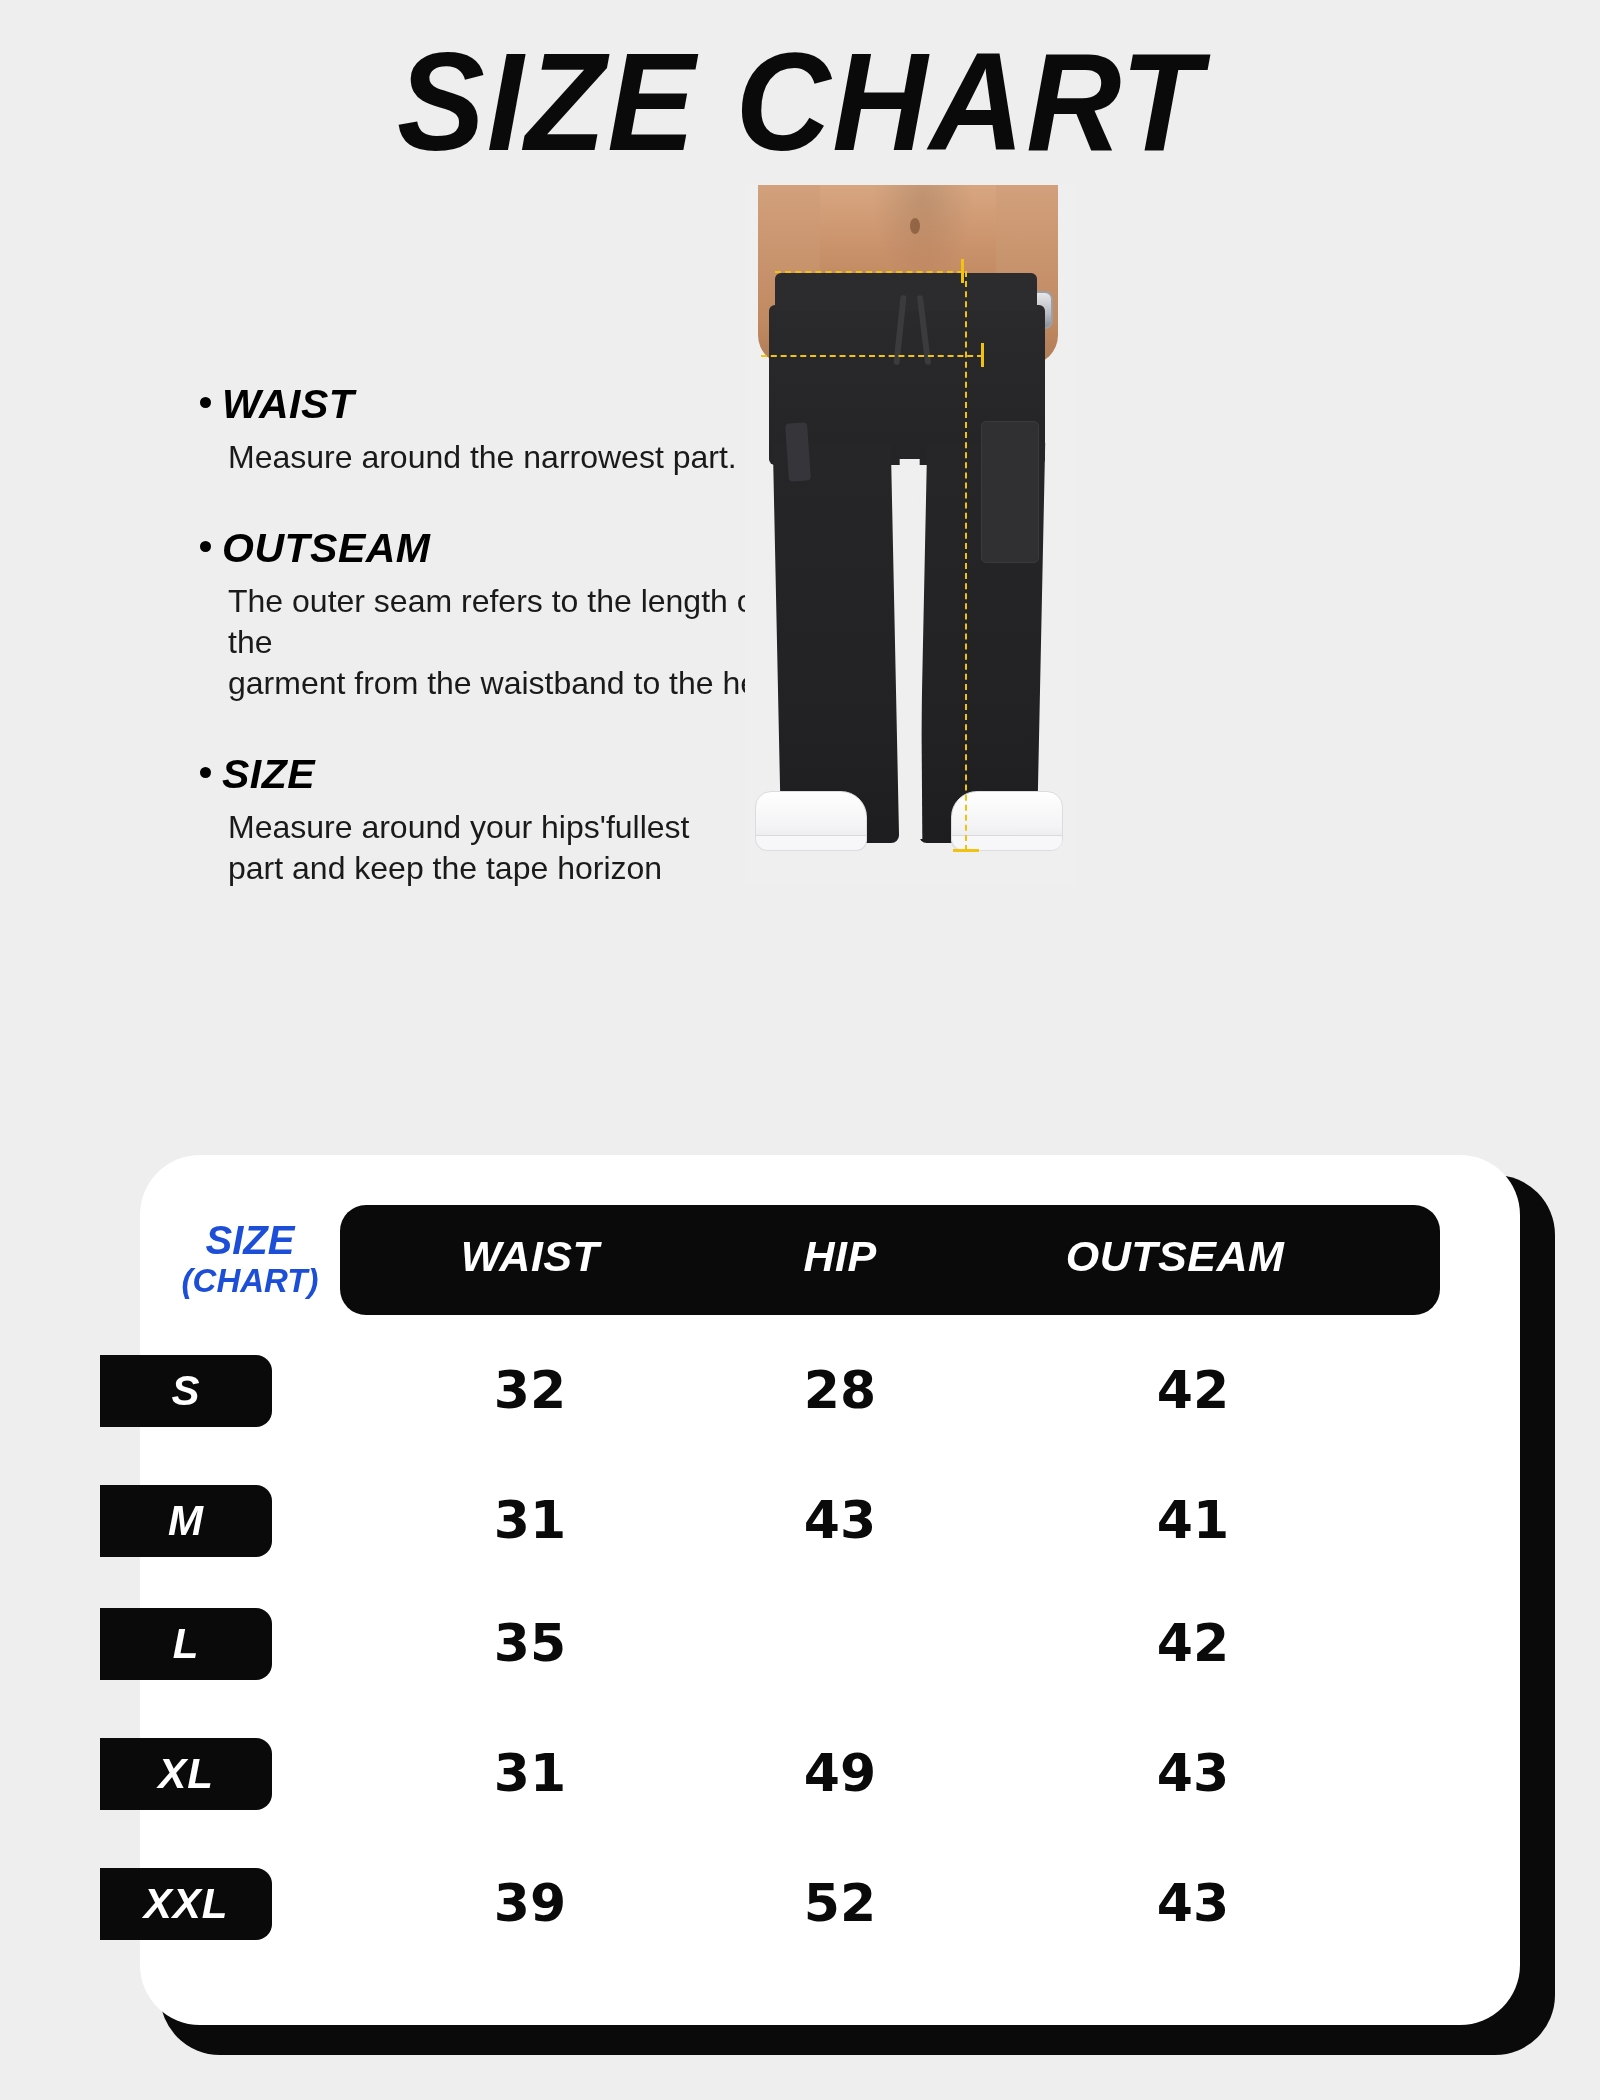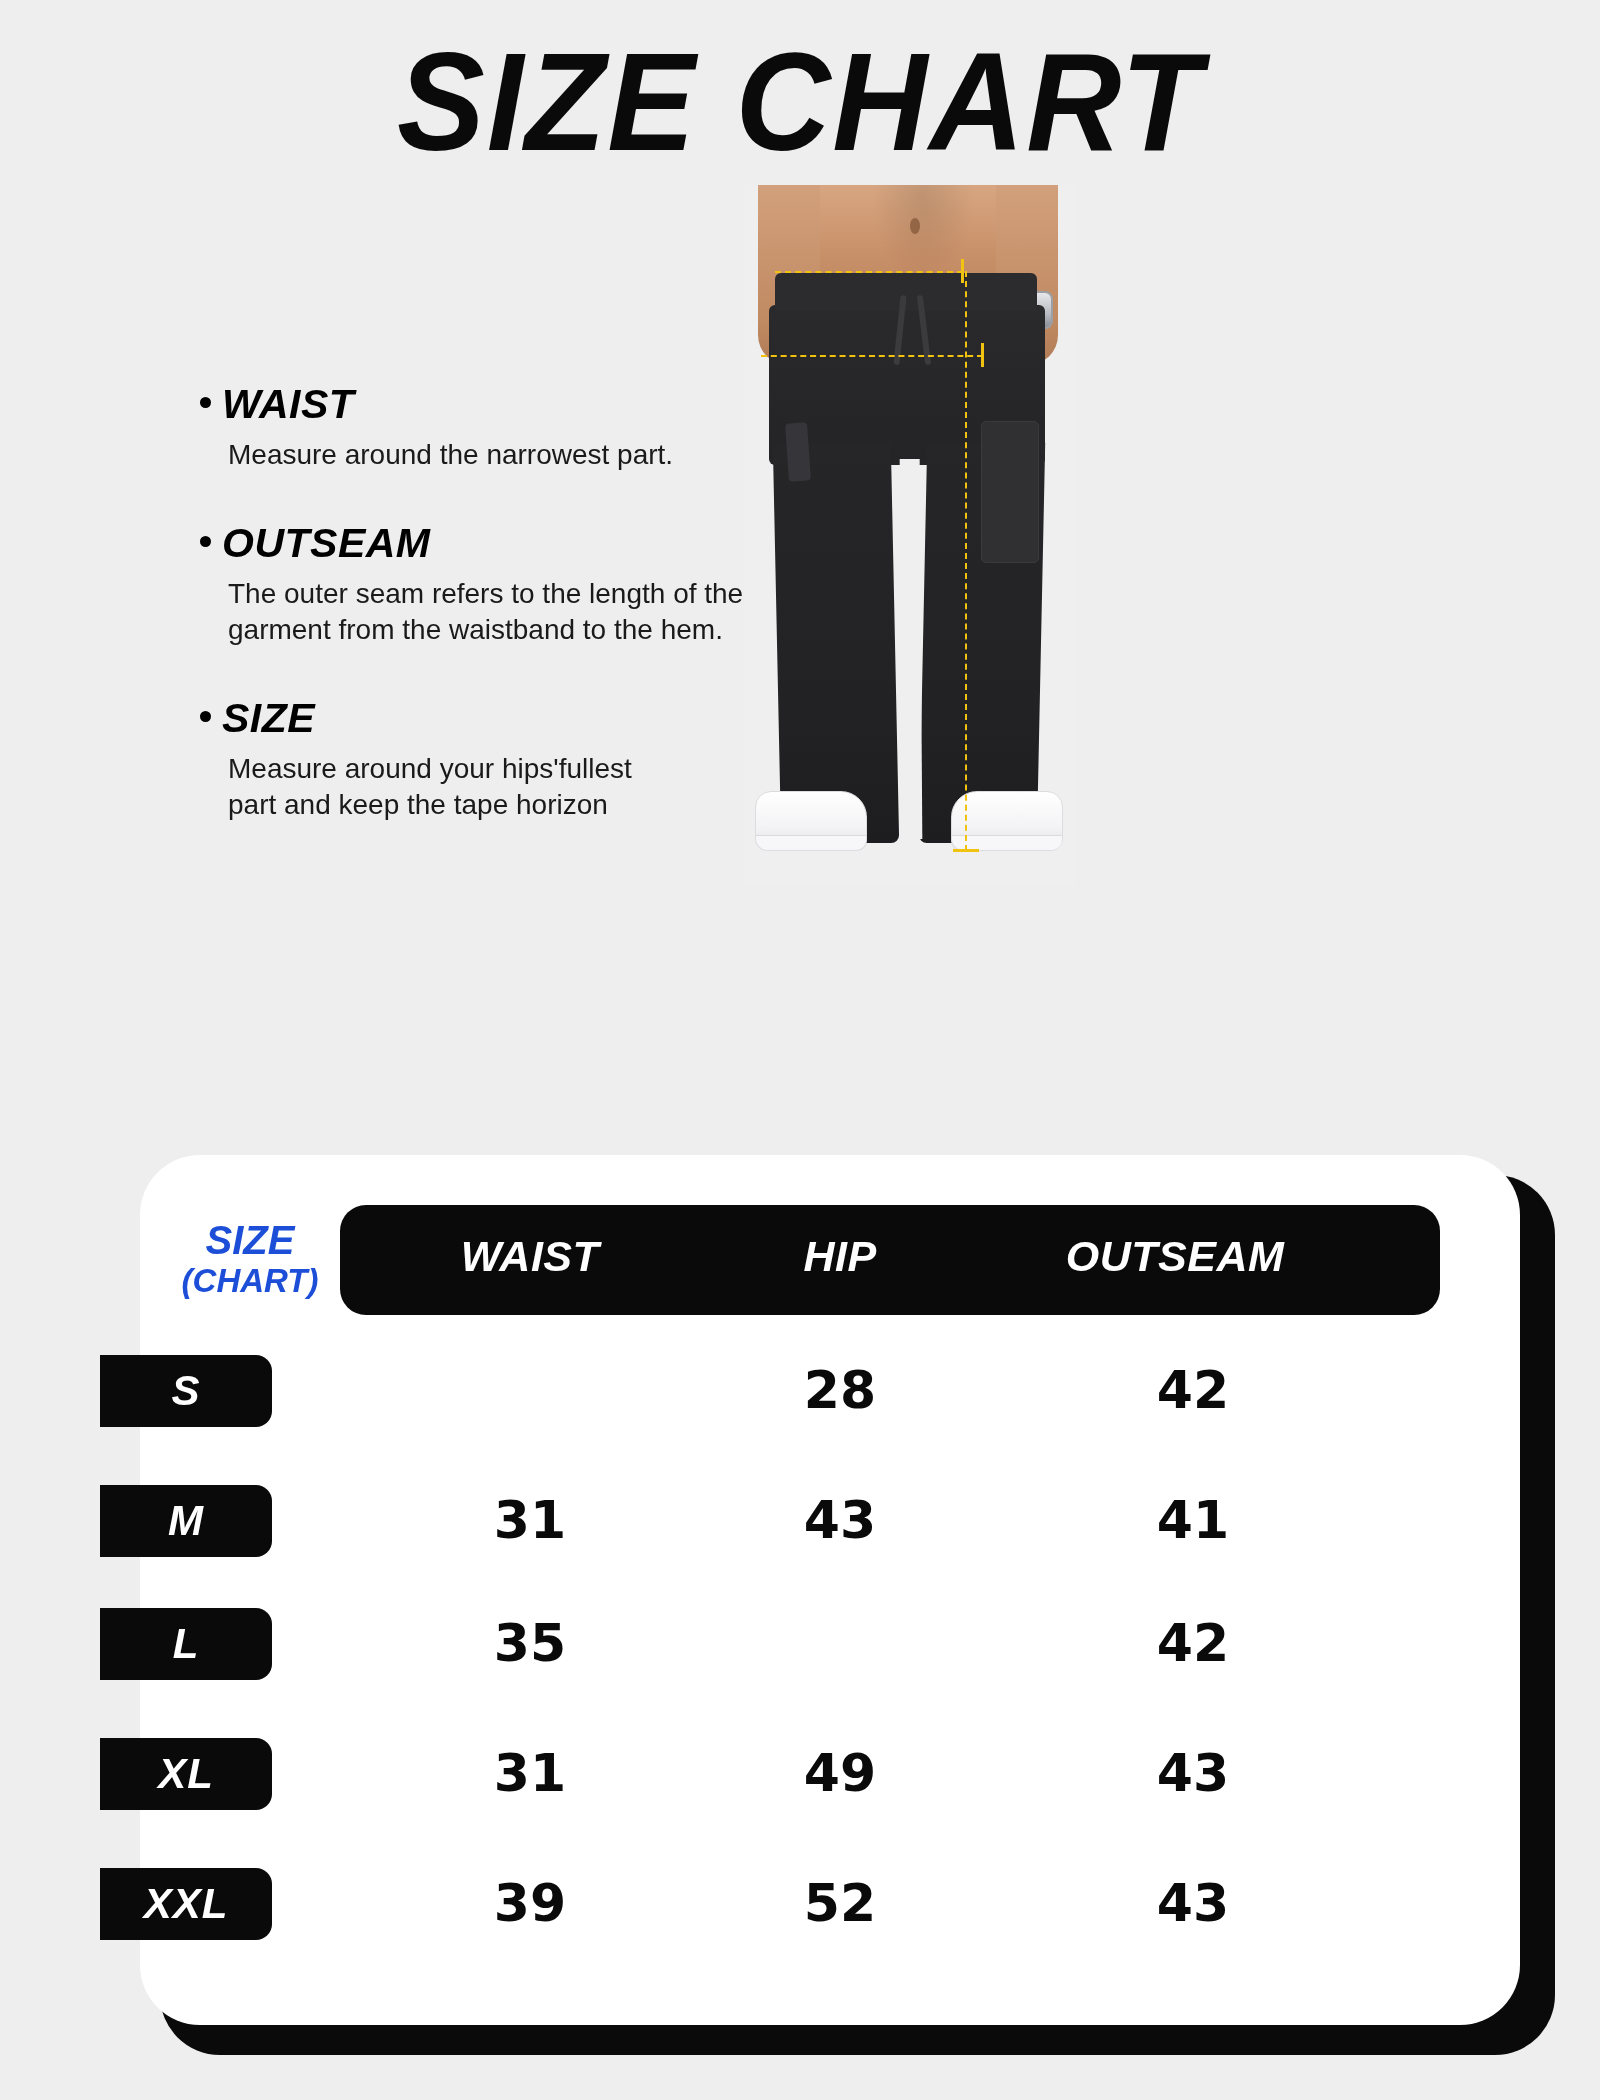--- a/index.html
+++ b/index.html
@@ -62,21 +62,21 @@
     border-radius: 50%;
     background: #000;
     margin-right: 11px;
     position: relative;
     top: -10px;
     flex: 0 0 auto;
   }
   .info-desc {
     margin-top: 10px;
     margin-left: 28px;
-    font-size: 28px;
+    font-size: 32px;
     line-height: 1.28;
     color: #1a1a1a;
     font-weight: 400;
     white-space: pre-line;
   }
 
   
   .photo {
     position: absolute;
     left: 745px;
@@ -411,20 +411,21 @@
   <div class="size-title">
     <span>SIZE</span>
     <span class="sub">(CHART)</span>
   </div>
 
   <div class="head-label head-waist">WAIST</div>
   <div class="head-label head-hip">HIP</div>
   <div class="head-label head-outseam">OUTSEAM</div>
 
   <div class="size-pill" style="top:1355px;">S</div>
+  <div class="row-val col-waist" style="top:1360px;">32</div>
   <div class="row-val col-hip" style="top:1360px;">28</div>
   <div class="row-val col-outseam" style="top:1360px;">42</div>
 
   <div class="size-pill" style="top:1485px;">M</div>
   <div class="row-val col-waist" style="top:1490px;">31</div>
   <div class="row-val col-hip" style="top:1490px;">43</div>
   <div class="row-val col-outseam" style="top:1490px;">41</div>
 
   <div class="size-pill" style="top:1608px;">L</div>
   <div class="row-val col-waist" style="top:1613px;">35</div>

